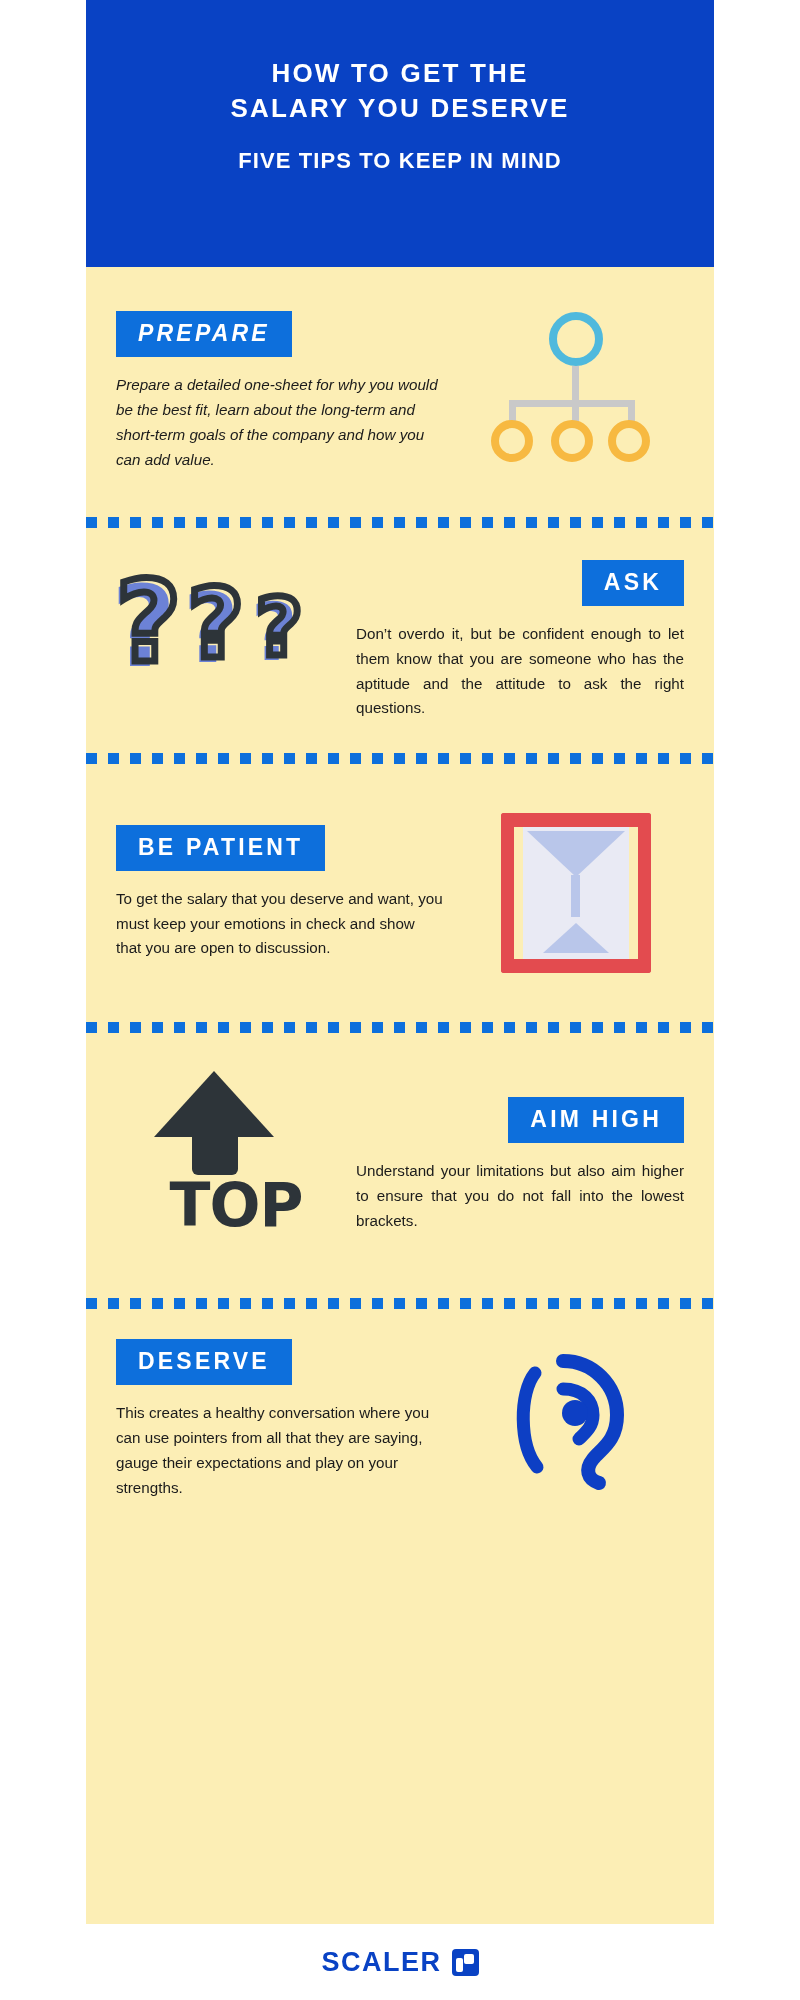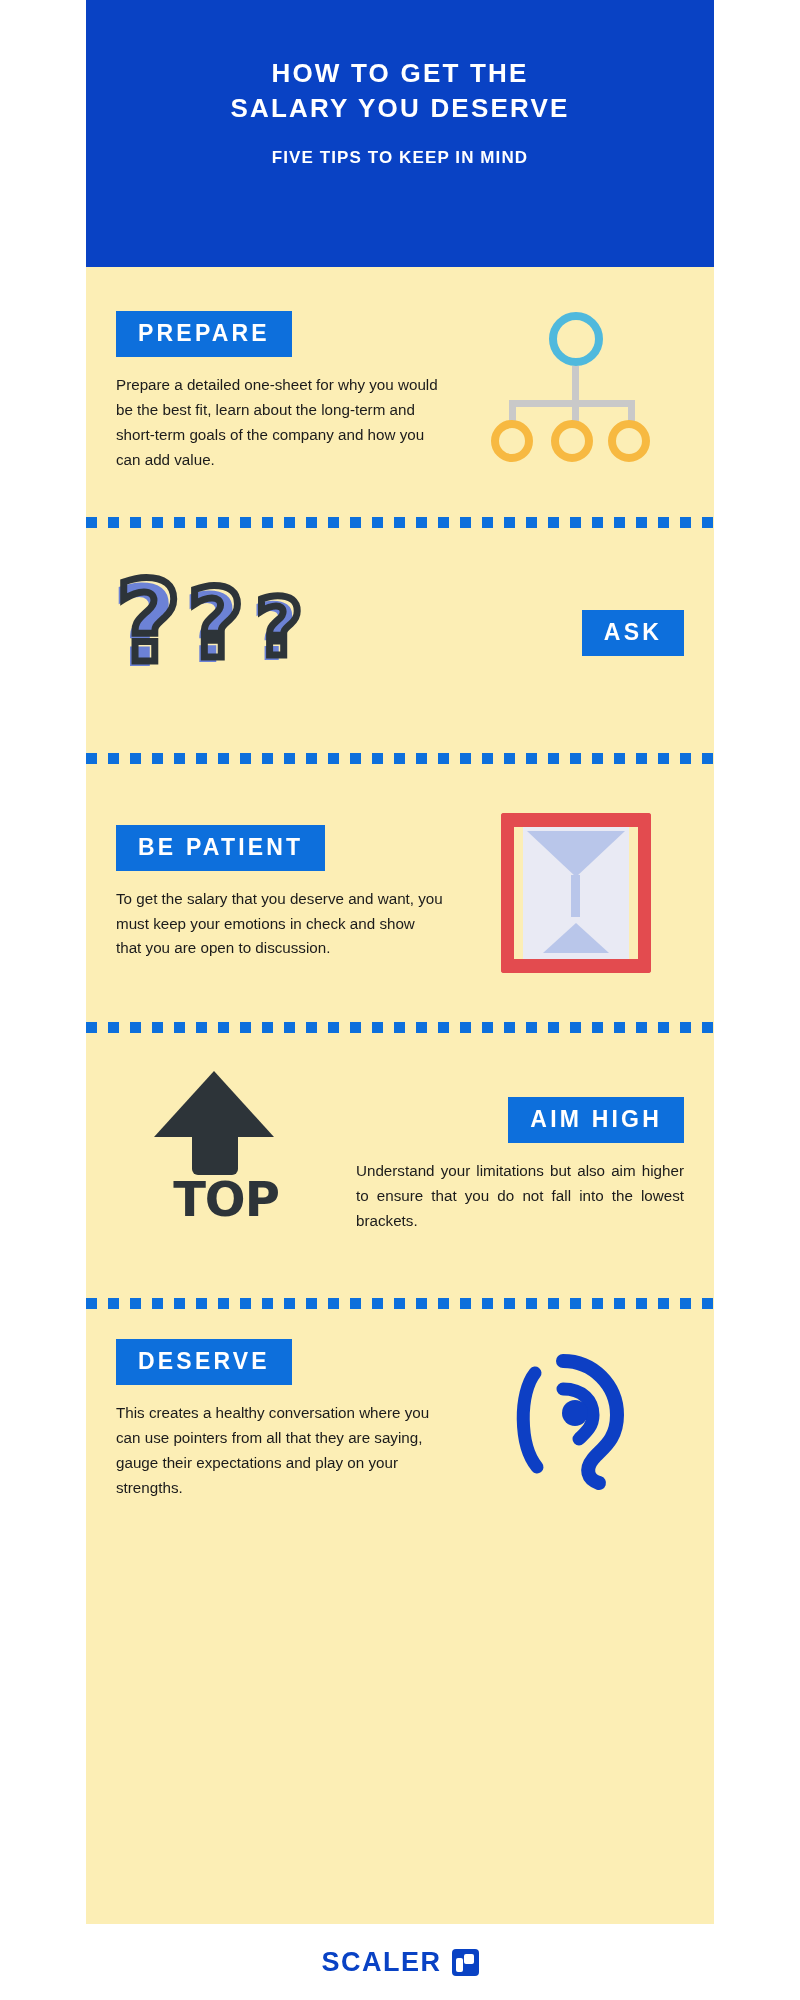--- a/index.html
+++ b/index.html
@@ -27,21 +27,21 @@
   .header h1 {
     color:#ffffff;
     font-size:26px;
     font-weight:bold;
     letter-spacing:2.2px;
     line-height:1.35;
     text-transform:uppercase;
   }
   .header h2 {
     color:#ffffff;
-    font-size:17px;
+    font-size:22px;
     font-weight:bold;
     letter-spacing:1.1px;
     margin-top:22px;
     text-transform:uppercase;
   }
 
   
   .section {
     display:flex;
     align-items:center;
@@ -167,22 +167,22 @@
     width:0; height:0;
     border-left:60px solid transparent;
     border-right:60px solid transparent;
     border-bottom:66px solid #2d3439;
   }
   .ta-shaft {
     position:absolute; left:68px; top:64px; width:46px; height:40px;
     background:#2d3439; border-radius:0 0 6px 6px;
   }
   .ta-word {
-    position:absolute; left:2px; top:104px; width:200px;
-    text-align:center; font-size:48px; font-weight:bold;
+    position:absolute; left:12px; top:104px; width:200px;
+    text-align:center; font-size:60px; font-weight:bold;
     letter-spacing:-1px; color:#2d3439; line-height:1;
     font-family:"DejaVu Sans", sans-serif;
   }
 
   
   .ear { position:relative; width:150px; height:150px; }
   .ear svg { display:block; }
 
   
   .footer {
@@ -212,21 +212,21 @@
 <div class="poster">
 
   <div class="header">
     <h1>
       <span>HOW TO GET THE</span><br>
       <span>SALARY YOU DESERVE</span>
     </h1>
     <h2>FIVE TIPS TO KEEP IN MIND</h2>
   </div>
 
-  <div class="section text-left" style="height:250px;">
+  <div class="section text-left" style="height:250px;font-style:italic;">
     <div class="col-text">
       <div class="badge">PREPARE</div>
       <div class="para">Prepare a detailed one-sheet for why you would be the best fit, learn about the long-term and short-term goals of the company and how you can add value.</div>
     </div>
     <div class="col-art">
       <div class="orgchart">
         <div class="ring top"></div>
         <div class="stem"></div>
         <div class="bar"></div>
         <div class="leg l"></div>
@@ -238,20 +238,21 @@
       </div>
     </div>
   </div>
 
   <div class="divider"></div>
 
   <div class="section text-right" style="height:225px;">
     <div class="col-text">
       <div class="badge">ASK</div>
       <div style="clear:both;"></div>
+      <div class="para">Don’t overdo it, but be confident enough to let them know that you are someone who has the aptitude and the attitude to ask the right questions.</div>
     </div>
     <div class="col-art">
       <div class="qmarks">
         <div class="qm big">
           <span class="back">?</span>
           <span class="front">?</span>
         </div>
         <div class="qm mid">
           <span class="back">?</span>
           <span class="front">?</span>

